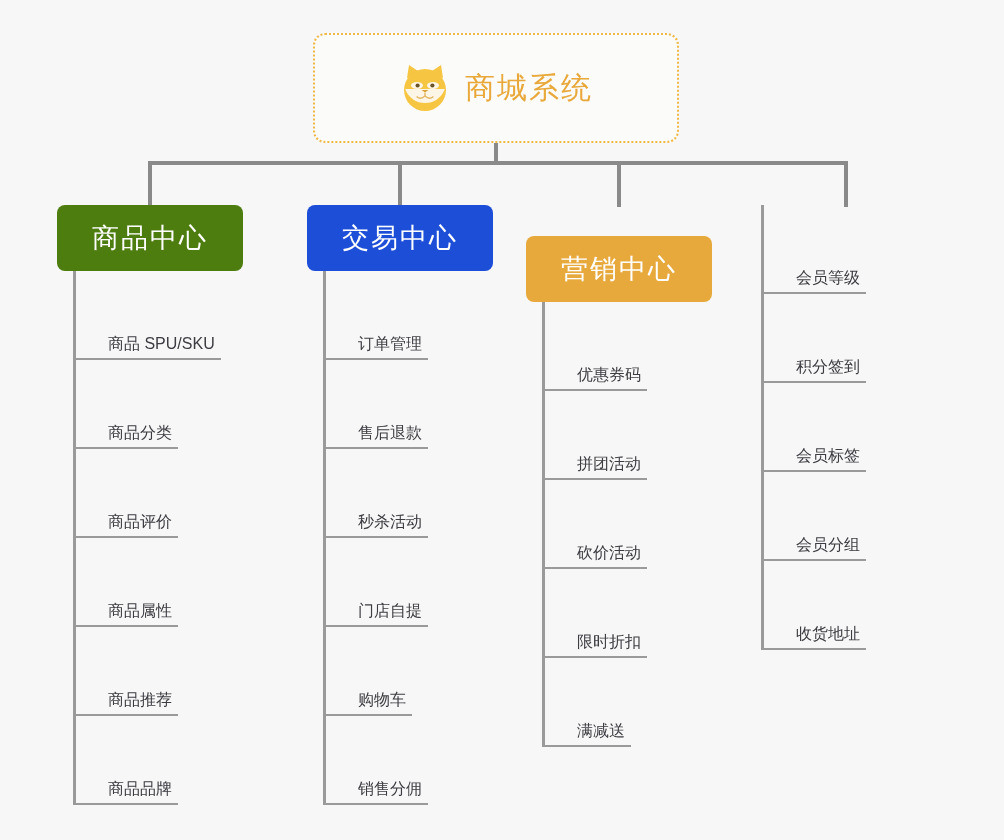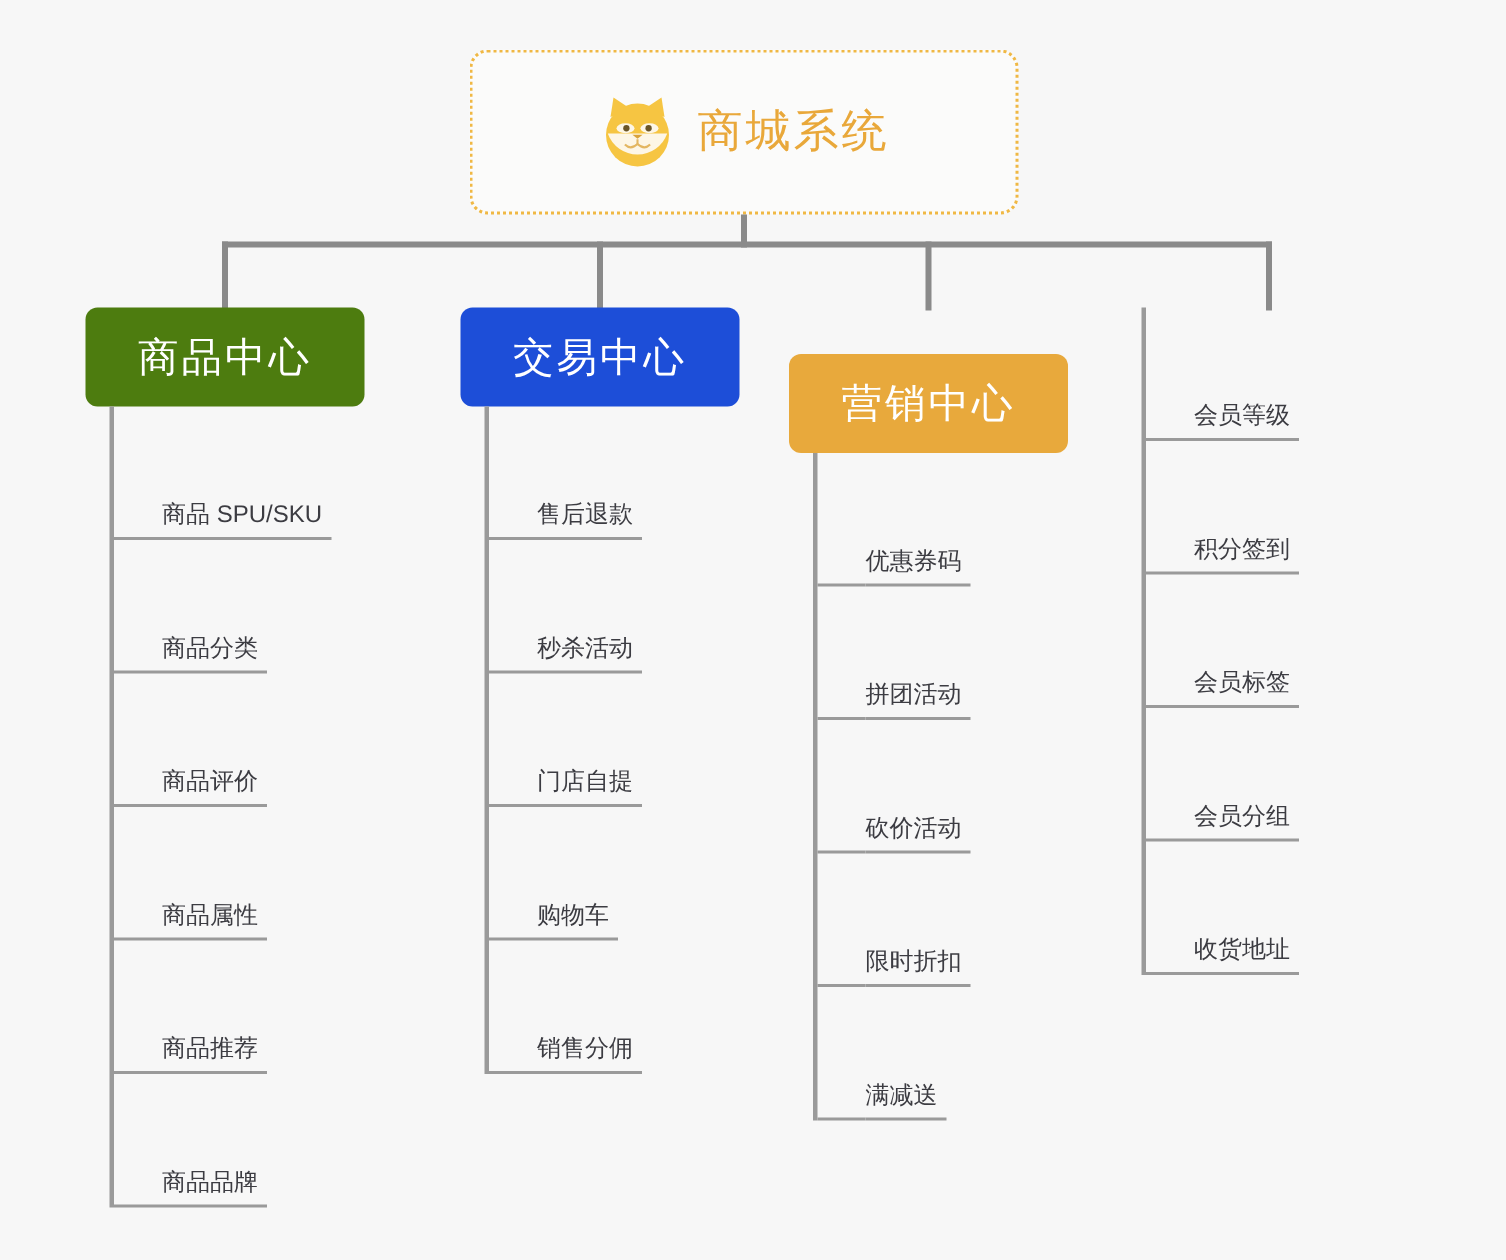--- a/index.html
+++ b/index.html
@@ -178,20 +178,23 @@
         </div>
     </div>
   </div>
 
   <div class="column col-2">
     <div class="cat-box" style="background: #1d4ed8;">
       <span>交易中心</span>
     </div>
     <div class="branch">
       <div class="leaf">
+          <span class="leaf-label">订单管理</span>
+        </div>
+      <div class="leaf">
           <span class="leaf-label">售后退款</span>
         </div>
       <div class="leaf">
           <span class="leaf-label">秒杀活动</span>
         </div>
       <div class="leaf">
           <span class="leaf-label">门店自提</span>
         </div>
       <div class="leaf">
           <span class="leaf-label">购物车</span>

